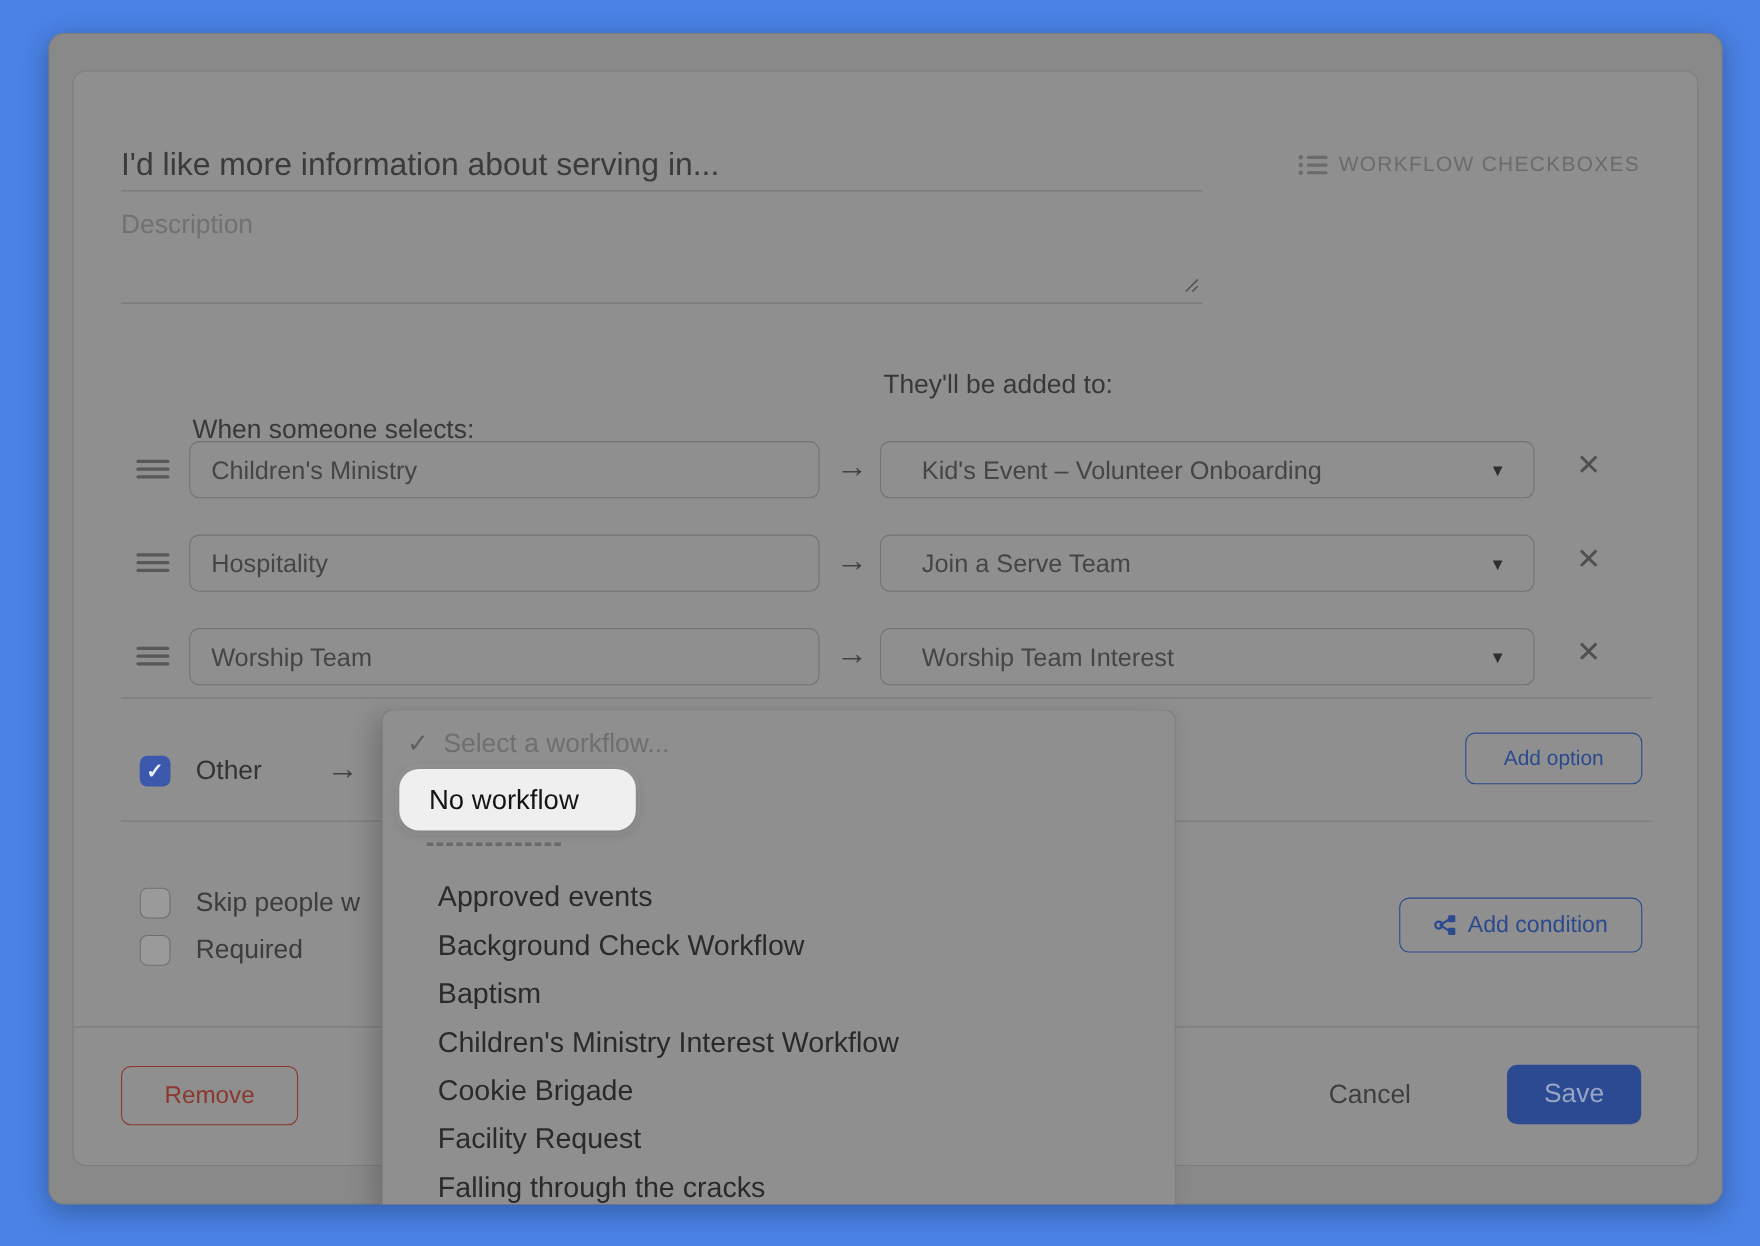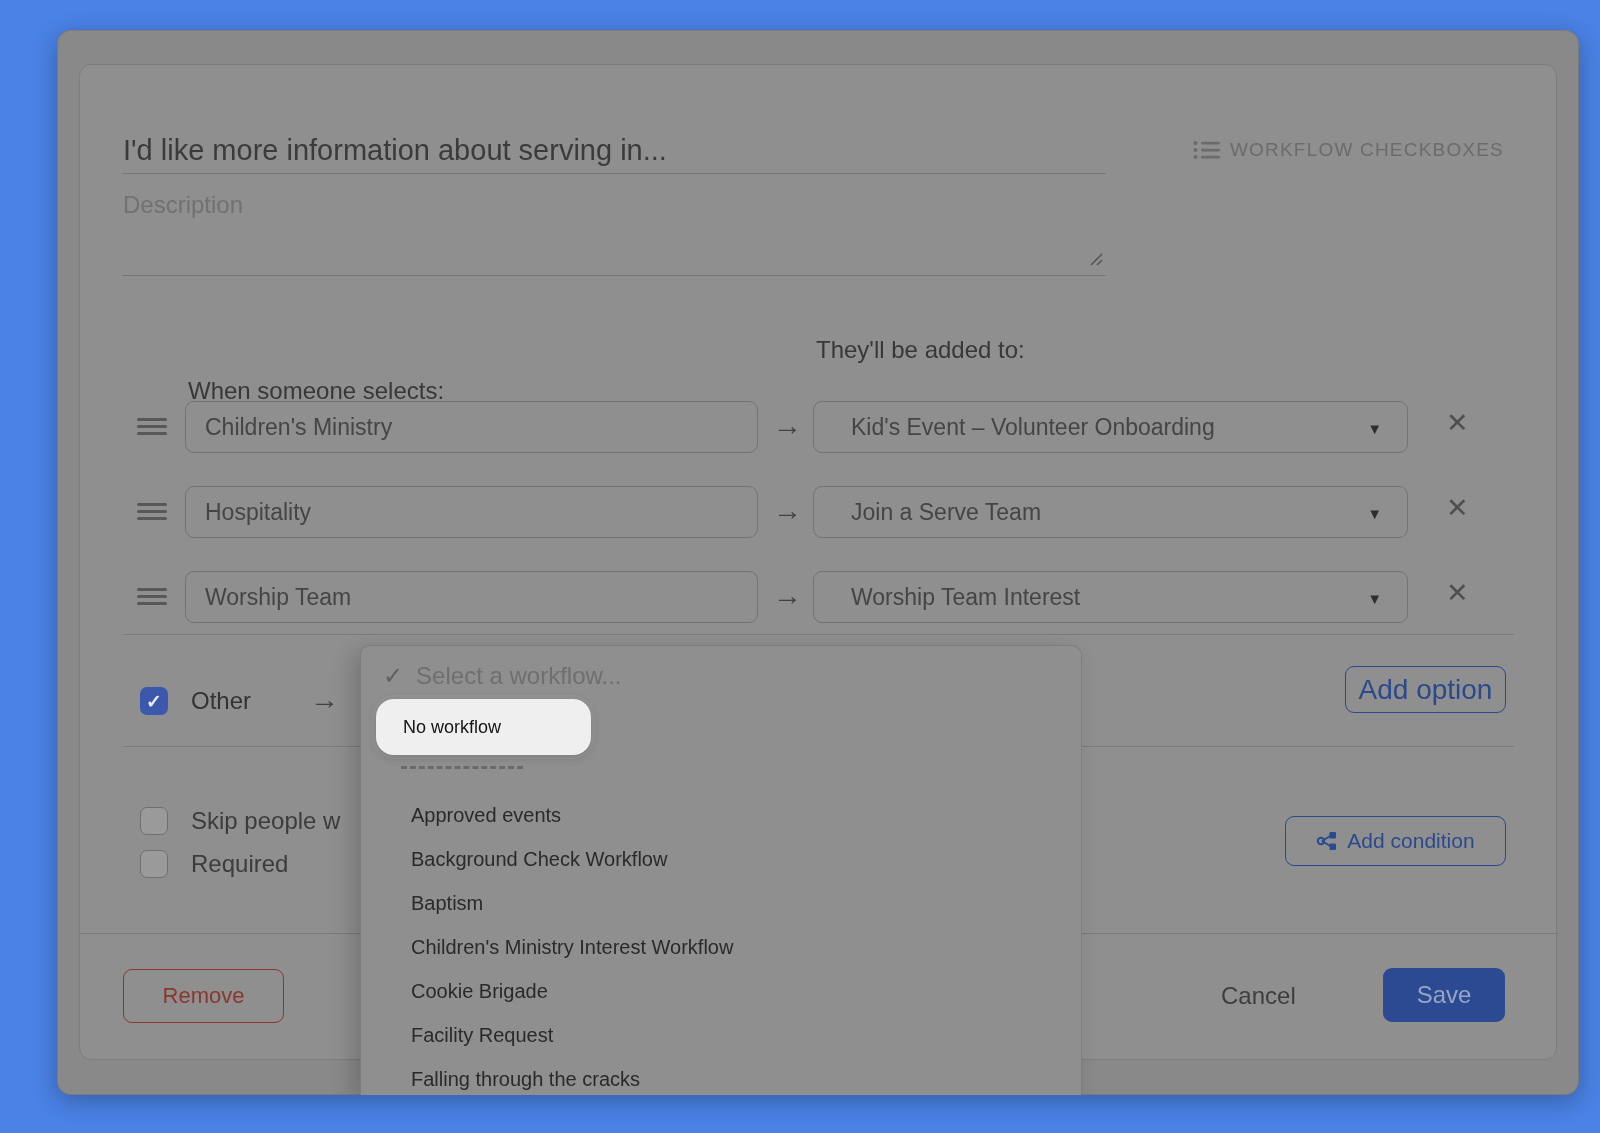--- a/index.html
+++ b/index.html
@@ -3,21 +3,21 @@
 <meta charset="utf-8">
 <style>
   html,body{margin:0;padding:0;}
   body{
     width:1600px;height:1133px;
     background:#4a82e5;
     font-family:"Liberation Sans", sans-serif;
     overflow:hidden;
     position:relative;
   }
-  .stage{position:absolute;left:17px;top:0;width:1276px;height:1133px;}
+  .stage{position:absolute;left:4px;top:0;width:1276px;height:1133px;}
 
   
   .outer-card{
     position:absolute;left:40px;top:30px;width:1522px;height:1065px;
     background:#898989;border-radius:14px;overflow:hidden;
     box-shadow:0 6px 24px rgba(0,0,0,.28), inset 0 0 0 1px rgba(0,0,0,.10);
   }
   .inner-panel{
     position:absolute;left:22px;top:34px;width:1478px;height:996px;
     background:#8f8f8f;border:1px solid #7d7d7d;border-radius:12px;
@@ -93,21 +93,21 @@
   .check-row.skip{top:741px;}
   .check-row.required{top:784px;}
   .check-row .lbl{font-size:24px;color:#3c3c3c;white-space:nowrap;}
 
   
   .btn-outline-blue{
     position:absolute;box-sizing:border-box;border:1.5px solid #2b4a8e;border-radius:9px;
     color:#2b4a8e;background:transparent;font-family:"Liberation Sans",sans-serif;
     display:flex;align-items:center;justify-content:center;gap:9px;cursor:pointer;
   }
-  .add-option{left:1265px;top:601px;width:161px;height:47px;font-size:28px;}
+  .add-option{left:1265px;top:601px;width:161px;height:47px;font-size:19px;}
   .add-condition{left:1205px;top:751px;width:221px;height:50px;font-size:21px;}
   .remove-btn{
     position:absolute;left:43px;top:904px;width:161px;height:54px;box-sizing:border-box;
     border:1.5px solid #8a382e;border-radius:9px;color:#8a382e;background:transparent;
     font-family:"Liberation Sans",sans-serif;font-size:22px;cursor:pointer;
   }
   .cancel-btn{
     position:absolute;left:1135px;top:916px;background:none;border:none;cursor:pointer;
     font-family:"Liberation Sans",sans-serif;font-size:24px;color:#3e3e3e;
   }
@@ -127,26 +127,26 @@
   }
   .dd-placeholder{
     position:absolute;left:22px;top:16px;display:flex;align-items:center;gap:13px;
     font-size:24px;color:#6f6f6f;cursor:pointer;
   }
   .dd-placeholder .tick{font-size:24px;color:#5f5f5f;}
   .dd-spotlight{
     position:absolute;left:15px;top:53px;width:215px;height:56px;
     background:#efefef;border-radius:18px;display:flex;align-items:center;
     padding-left:27px;box-sizing:border-box;
-    font-size:18px;color:#151515;cursor:pointer;
+    font-size:25px;color:#151515;cursor:pointer;
     box-shadow:0 0 0 4px rgba(255,255,255,.06), 0 2px 10px rgba(0,0,0,.20);
   }
   .dd-separator{position:absolute;left:40px;top:120px;width:122px;border-top:3px dashed #6a6a6a;}
   .dd-items{position:absolute;left:0;top:147px;width:722px;}
-  .dd-item{height:44px;line-height:44px;padding-left:50px;font-size:20px;color:#2a2a2a;cursor:pointer;white-space:nowrap;}
+  .dd-item{height:44px;line-height:44px;padding-left:50px;font-size:26px;color:#2a2a2a;cursor:pointer;white-space:nowrap;}
 </style>
 </head>
 <body>
 
 <div class="stage">
   <div class="outer-card">
     <div class="inner-panel">
 
       <input class="title-input" type="text" value="I'd like more information about serving in..." style="">
 

